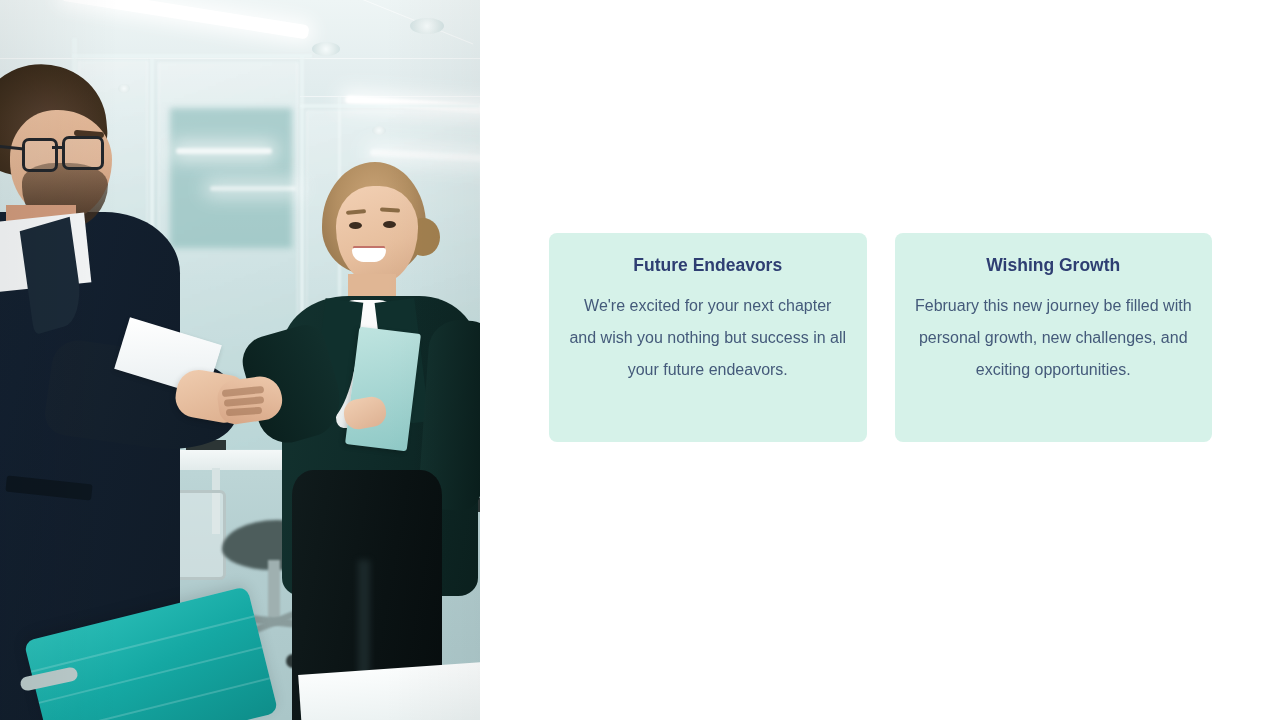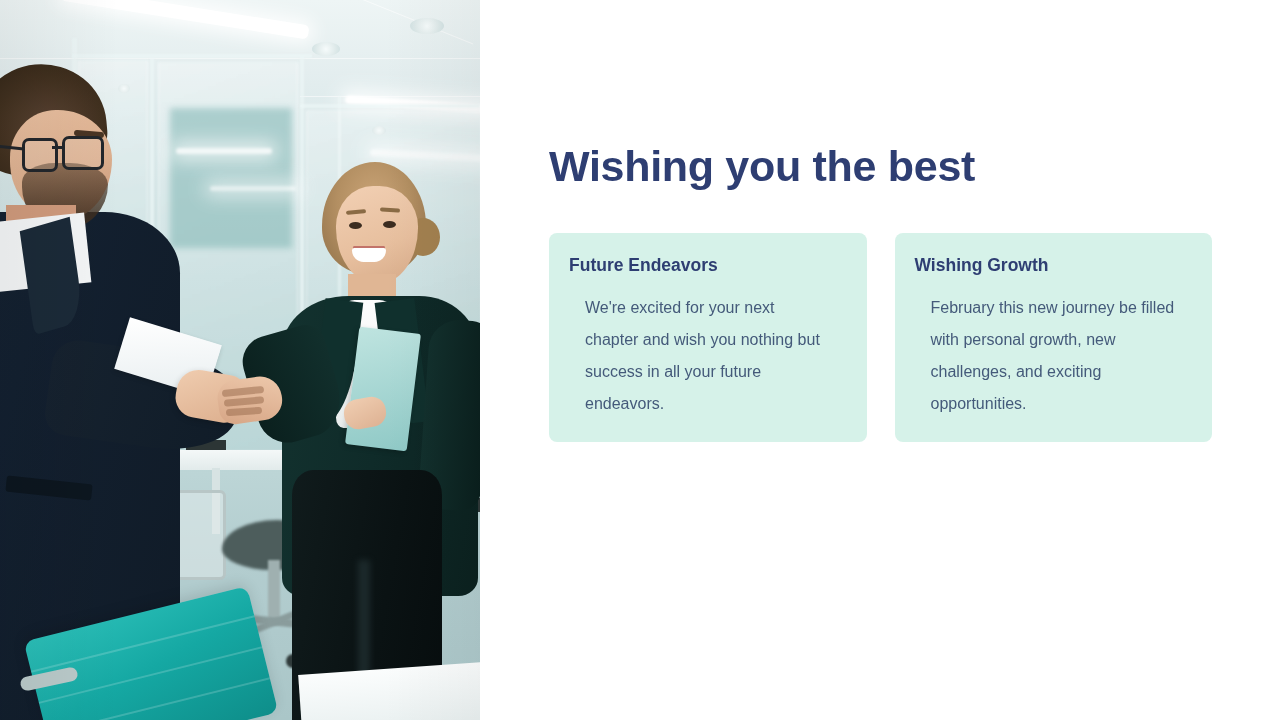--- a/index.html
+++ b/index.html
@@ -369,39 +369,40 @@
   }
   .cards {
     position: absolute;
     left: 69px;
     top: 233px;
     width: 663px;
   }
   .card-row {
     display: flex;
     gap: 28px;
+    text-align: center;
   }
   .card {
     background: #d6f2e9;
     border-radius: 8px;
     box-sizing: border-box;
     padding: 22px 20px 20px 20px;
   }
   .card.half { width: 321px; height: 209px; }
   .card.full { width: 663px; height: 111px; margin-top: 22px; padding-top: 24px; }
   .card-title {
     margin: 0 0 14px 0;
     font-size: 17.5px;
     font-weight: 700;
     color: #2e3e72;
     line-height: 1.2;
   }
   .card.full .card-title { margin-bottom: 18px; }
   .card-body {
-    margin: 16px;
+    margin: 0;
     font-size: 16px;
     line-height: 32px;
     color: #445a7a;
   }
   .card.full .card-body { line-height: 1.3; }
 </style>
 </head>
 <body>
 
 <div class="slide">
@@ -509,21 +510,20 @@
         <div class="teal-chair-seam" style="top:94px;"></div>
       </div>
       <div class="teal-chair-arm"></div>
 
       <div class="photo-vignette"></div>
     </div>
   </div>
 
   <div class="content">
 
-    <h1 class="page-title">Wishing you the best</h1>
 
     <div class="cards">
 
       <div class="card-row">
 
         <div class="card half">
           <h2 class="card-title">Future Endeavors</h2>
           <p class="card-body">We're excited for your next chapter and wish you nothing but success in all your future endeavors.</p>
         </div>
 

